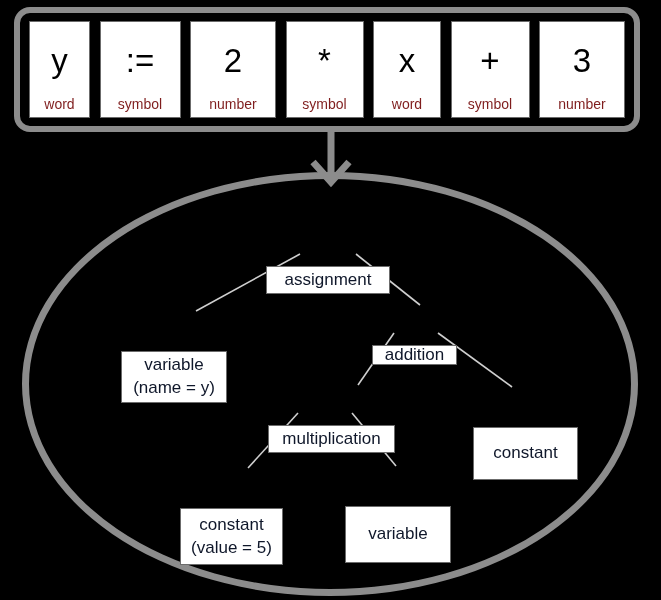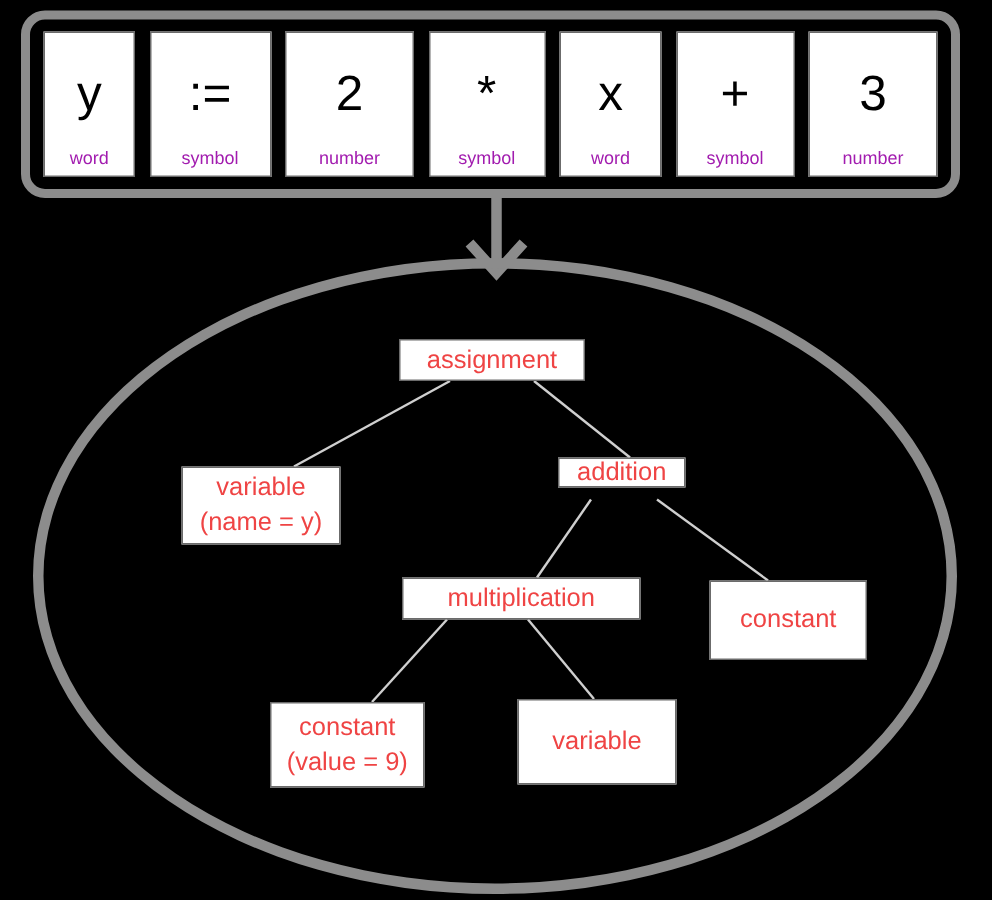--- a/index.html
+++ b/index.html
@@ -52,23 +52,23 @@
     flex: 1 1 auto;
     display: flex;
     align-items: center;
     justify-content: center;
     font-size: 33px;
     line-height: 1;
     color: #000000;
     width: 100%;
   }
   .token .kind {
-    font-size: 12px;
+    font-size: 14px;
     line-height: 1.1;
-    color: #a21caf;
+    color: #7f1d1d;
     white-space: nowrap;
     padding-bottom: 1px;
   }
   .tw-1 { width: 61px; }
   .tw-2 { width: 81px; }
   .tw-3 { width: 86px; }
   .tw-4 { width: 78px; }
   .tw-5 { width: 68px; }
   .tw-6 { width: 79px; }
   .tw-7 { width: 86px; }
@@ -108,32 +108,33 @@
   
   .node {
     position: absolute;
     background: #ffffff;
     border: 1px solid #6b6b6b;
     box-sizing: border-box;
     display: flex;
     flex-direction: column;
     align-items: center;
     justify-content: center;
-    color: #ef4444;
+    color: #0f172a;
     font-size: 17px;
     line-height: 1.35;
     white-space: nowrap;
     padding: 2px 6px;
+    margin-top: 40px;
   }
   .node .l2 { display: block; text-align: center; }
 
   #node-assignment     { left: 266px; top: 226px; width: 124px; height: 28px; }
   #node-variable-y     { left: 121px; top: 311px; width: 106px; height: 52px; }
   #node-addition       { left: 372px; top: 305px; width: 85px;  height: 20px; }
-  #node-multiplication { left: 268px; top: 385px; width: 159px; height: 28px; }
+  #node-multiplication { left: 268px; top: 385px; width: 127px; height: 28px; }
   #node-constant-3     { left: 473px; top: 387px; width: 105px; height: 53px; }
   #node-constant-2     { left: 180px; top: 468px; width: 103px; height: 57px; }
   #node-variable-x     { left: 345px; top: 466px; width: 106px; height: 57px; }
 </style>
 </head>
 <body>
 
 <div id="canvas">
 
   <div id="token-strip">
@@ -211,20 +212,20 @@
   <div class="node" id="node-multiplication">
     <span>multiplication</span>
   </div>
 
   <div class="node" id="node-constant-3">
     <span>constant</span>
   </div>
 
   <div class="node" id="node-constant-2">
     <span>constant</span>
-    <span class="l2">(value = 9)</span>
+    <span class="l2">(value = 5)</span>
   </div>
 
   <div class="node" id="node-variable-x">
     <span>variable</span>
   </div>
 
 </div>
 
 </body></html>

